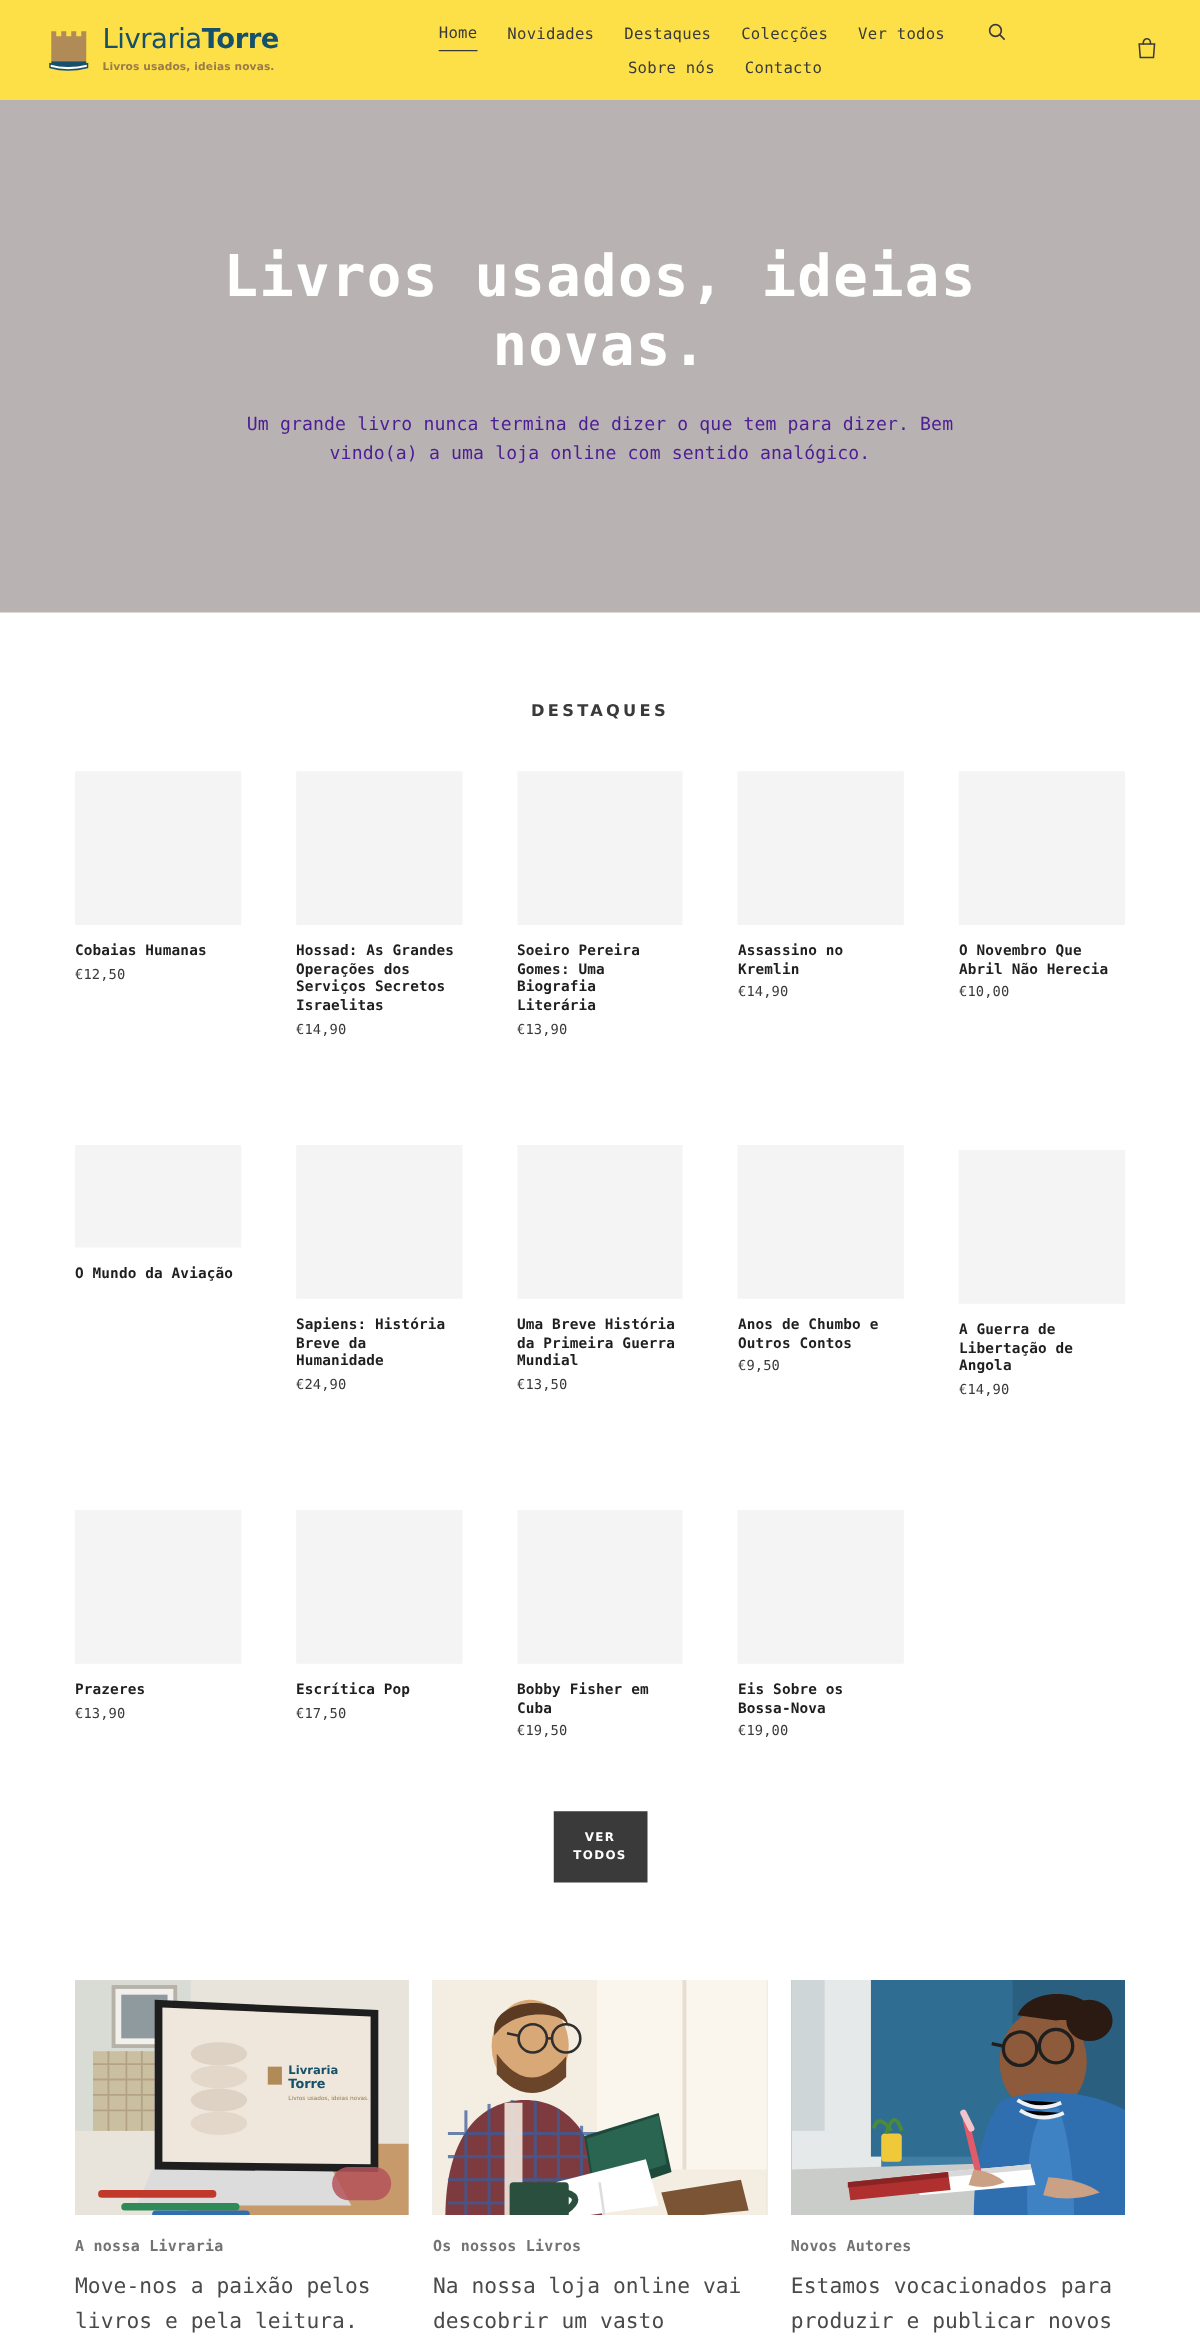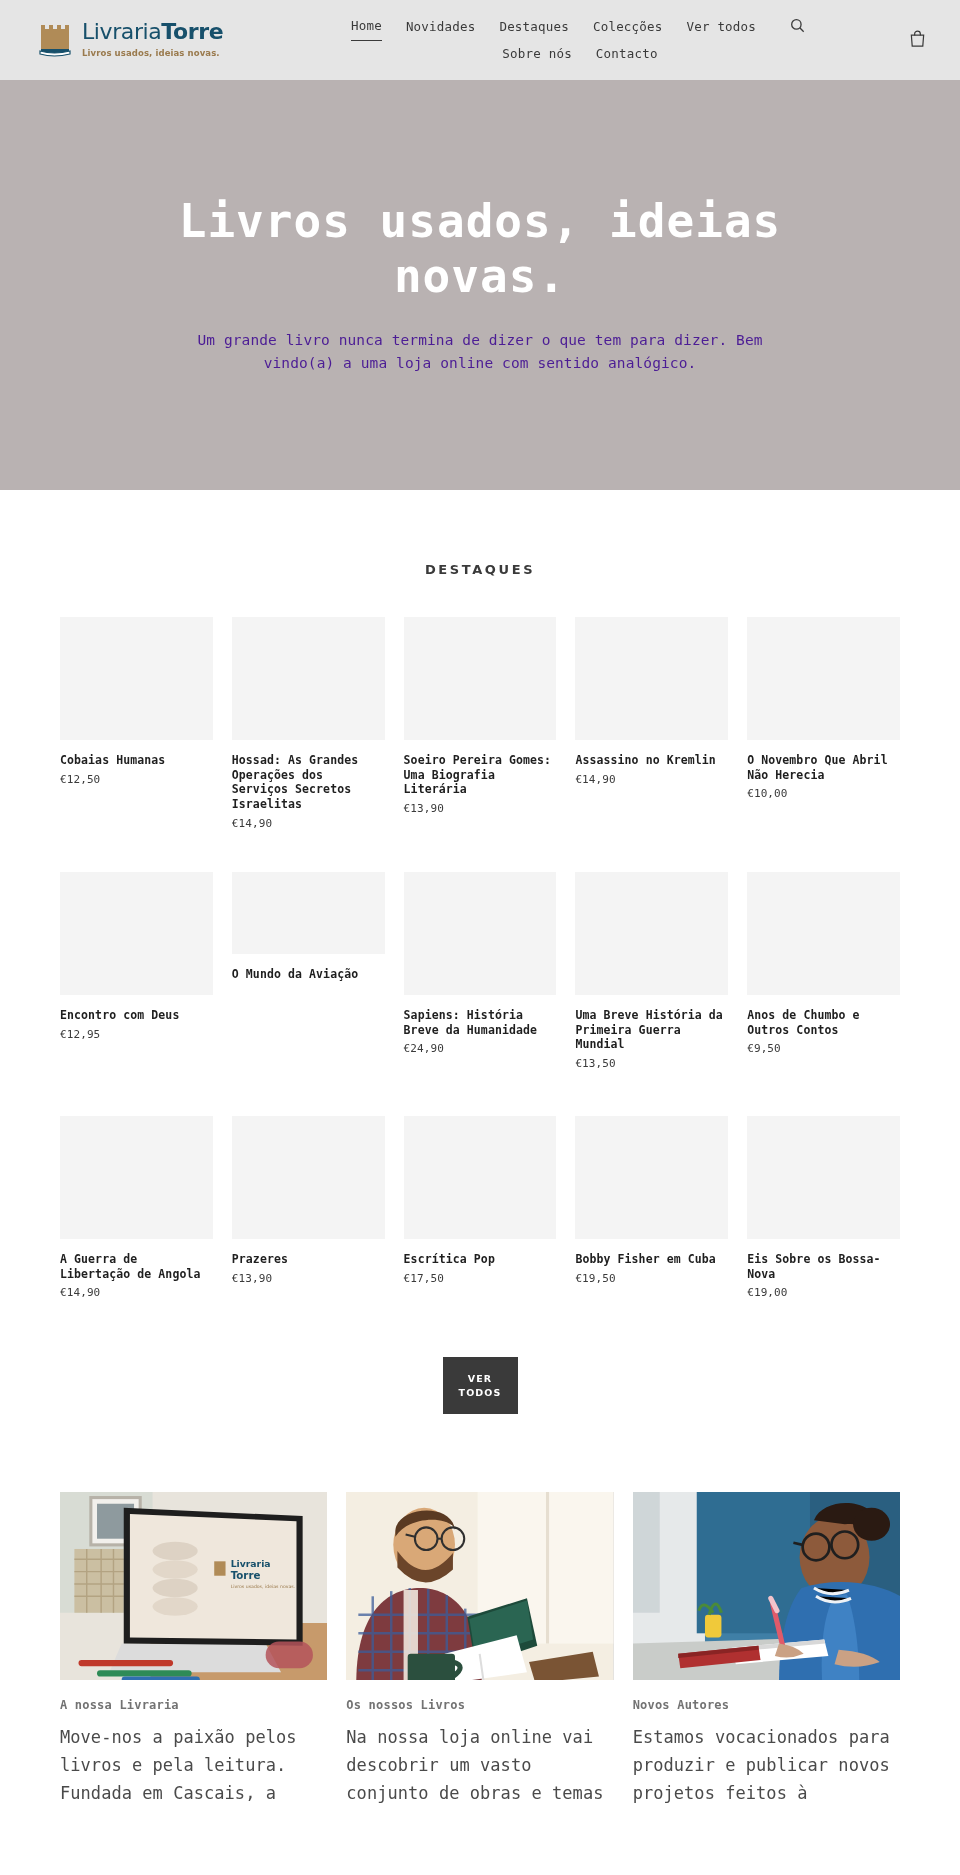--- a/index.html
+++ b/index.html
@@ -12,21 +12,21 @@
     color: #2b2b2b;
     -webkit-font-smoothing: antialiased;
   }
 
   
   .header {
     height: 80px;
     display: flex;
     align-items: center;
     padding: 0 28px 0 38px;
-    background: #e5e5e5;
+    background: #fde047;
     position: relative;
   }
   .brand {
     display: flex;
     align-items: center;
     gap: 10px;
     flex: 0 0 auto;
     width: 230px;
     text-decoration: none;
   }
@@ -131,20 +131,21 @@
     color: #3a3a3a;
     padding-top: 72px;
     padding-bottom: 40px;
   }
 
   .product-grid {
     display: grid;
     grid-template-columns: repeat(5, 1fr);
     column-gap: 19px;
     row-gap: 0;
+    gap: 44px;
   }
   .product-card {
     display: flex;
     flex-direction: column;
     text-decoration: none;
     color: inherit;
     margin-bottom: 24px;
   }
   .product-thumb {
     background: #f4f4f4;
@@ -306,25 +307,20 @@
       <span class="product-thumb"></span>
       <span class="product-title">Assassino no Kremlin</span>
       <span class="product-price">€14,90</span>
     </a>
     <a class="product-card" href="#">
       <span class="product-thumb"></span>
       <span class="product-title">O Novembro Que Abril Não Herecia</span>
       <span class="product-price">€10,00</span>
     </a>
 
-    <a class="product-card" href="#" style="margin-top:18px">
-      <span class="product-thumb"></span>
-      <span class="product-title">Encontro com Deus</span>
-      <span class="product-price">€12,95</span>
-    </a>
     <a class="product-card" href="#" style="margin-top:18px">
       <span class="product-thumb" style="height:82px"></span>
       <span class="product-title">O Mundo da Aviação</span>
       <span class="product-price"></span>
     </a>
     <a class="product-card" href="#" style="margin-top:18px">
       <span class="product-thumb"></span>
       <span class="product-title">Sapiens: História Breve da Humanidade</span>
       <span class="product-price">€24,90</span>
     </a>

